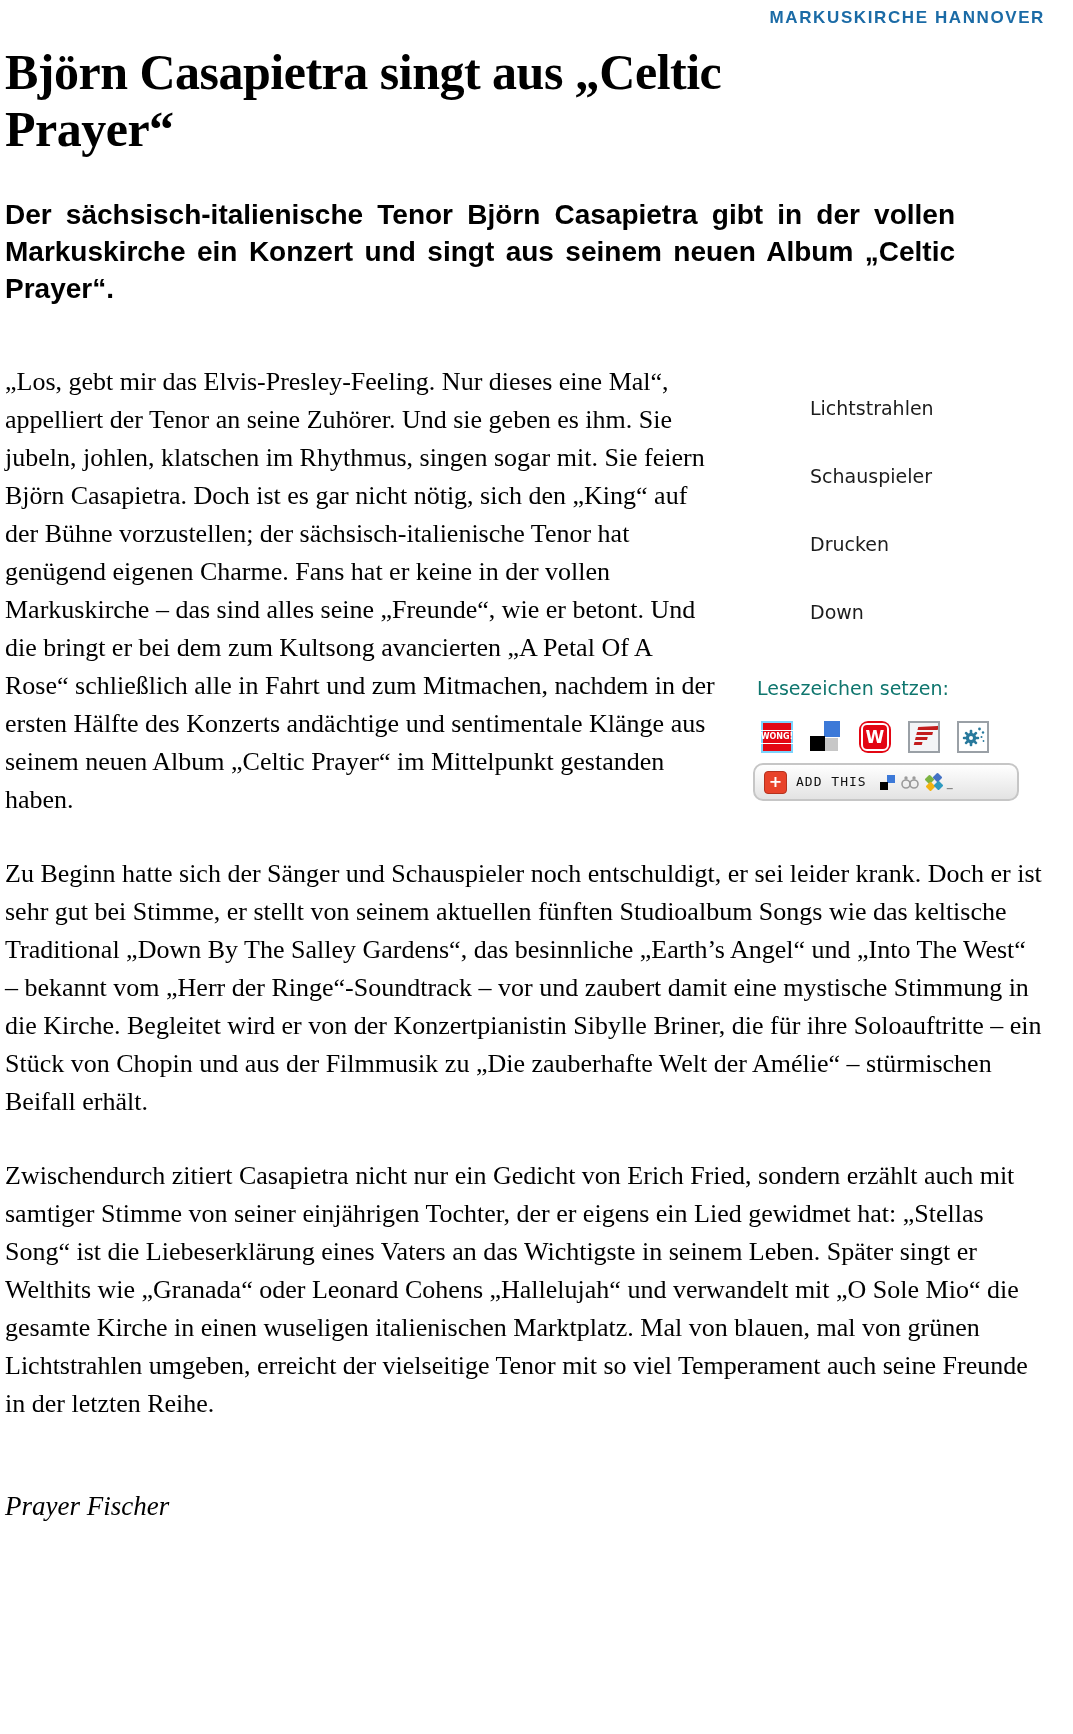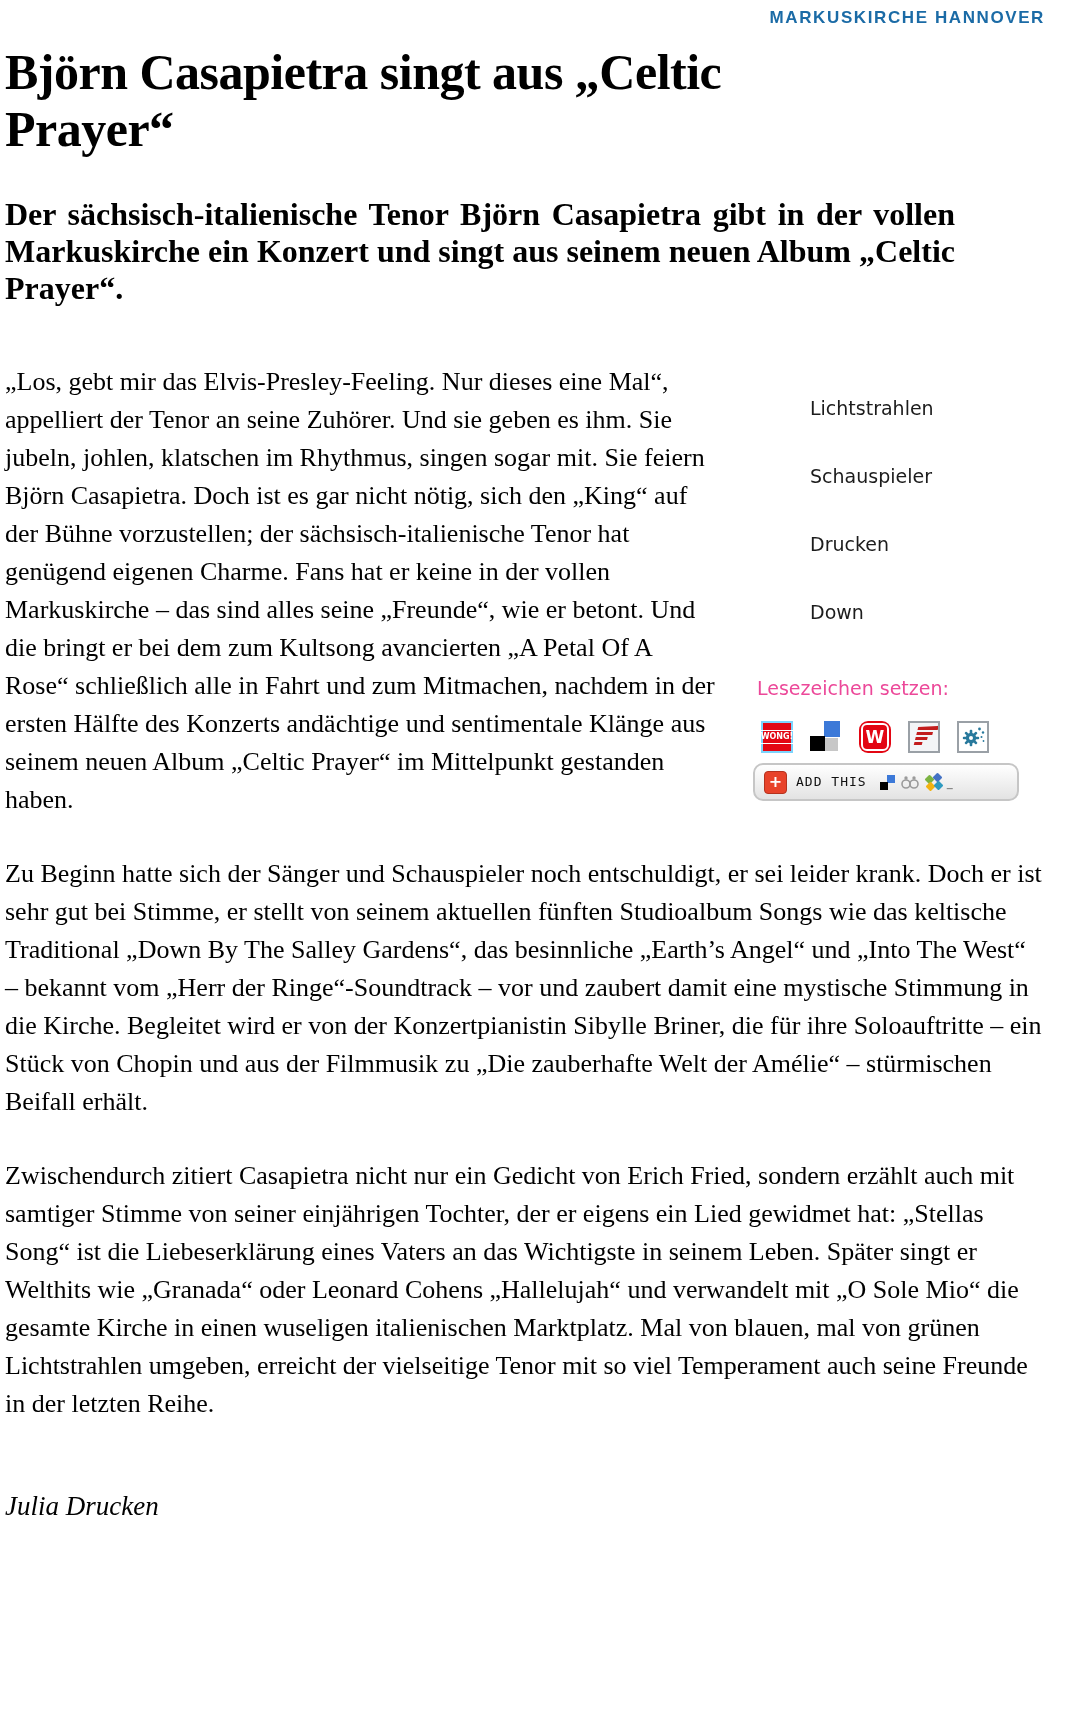--- a/index.html
+++ b/index.html
@@ -13,43 +13,43 @@
     text-align:right;
   }
   .title{
     margin:16px 0 0 0;max-width:870px;
     font-family:"Liberation Serif",serif;
     font-weight:700;font-size:50px;line-height:57px;letter-spacing:-0.5px;
     color:#000;
   }
   .lead{
     width:950px;margin:38px 0 9px 0;
-    font-family:Liberation Serif, serif;
-    font-weight:700;font-size:32px;line-height:37px;
+    font-family:Liberation Sans, sans-serif;
+    font-weight:700;font-size:28px;line-height:37px;
     text-align:justify;
   }
   .article{
     width:1040px;margin-top:56px;
     font-family:"Liberation Serif",serif;
     font-size:26px;line-height:38px;
   }
   .bp{margin:0 0 36px 0;}
   .byline{margin:64px 0 0 0;font-style:italic;font-size:27px;}
 
   
   .sidebar{
     float:right;width:292px;margin:2px 0 20px 38px;
     font-family:"DejaVu Sans","Liberation Sans",sans-serif;
   }
   .actions{list-style:none;margin:22px 0 0 0;padding:0 0 0 57px;}
   .actions li{margin-bottom:28px;}
   .actions a{
     text-decoration:none;color:#1c1c1c;font-size:19px;cursor:pointer;
   }
-  .bm-label{margin-top:38px;padding-left:4px;font-size:19px;color:#ec4899;}
+  .bm-label{margin-top:38px;padding-left:4px;font-size:19px;color:#0f766e;}
   .icons-row{display:flex;align-items:center;gap:17px;margin-top:14px;padding-left:8px;}
   .ic{width:32px;height:32px;display:inline-block;box-sizing:border-box;cursor:pointer;}
 
   
   .wong{background:#7dd3fc;padding:2px;}
   .wong-inner{
     box-sizing:border-box;display:flex;align-items:center;justify-content:center;
     width:28px;height:28px;background:#e30613;
     border:3px solid #e30613;
   }
@@ -212,16 +212,16 @@
           </span>
           <span class="at-more">_</span>
         </span>
       </div>
     </aside>
 
     <p class="bp">„Los, gebt mir das Elvis-Presley-Feeling. Nur dieses eine Mal“, appelliert der Tenor an seine Zuhörer. Und sie geben es ihm. Sie jubeln, johlen, klatschen im Rhythmus, singen sogar mit. Sie feiern Björn Casapietra. Doch ist es gar nicht nötig, sich den „King“ auf der Bühne vorzustellen; der sächsisch-italienische Tenor hat genügend eigenen Charme. Fans hat er keine in der vollen Markuskirche – das sind alles seine „Freunde“, wie er betont. Und die bringt er bei dem zum Kultsong avancierten „A Petal Of A Rose“ schließlich alle in Fahrt und zum Mitmachen, nachdem in der ersten Hälfte des Konzerts andächtige und sentimentale Klänge aus seinem neuen Album „Celtic Prayer“ im Mittelpunkt gestanden haben.</p>
     <p class="bp">Zu Beginn hatte sich der Sänger und Schauspieler noch entschuldigt, er sei leider krank. Doch er ist sehr gut bei Stimme, er stellt von seinem aktuellen fünften Studioalbum Songs wie das keltische Traditional „Down By The Salley Gardens“, das besinnliche „Earth’s Angel“ und „Into The West“ – bekannt vom „Herr der Ringe“-Soundtrack – vor und zaubert damit eine mystische Stimmung in die Kirche. Begleitet wird er von der Konzertpianistin Sibylle Briner, die für ihre Soloauftritte – ein Stück von Chopin und aus der Filmmusik zu „Die zauberhafte Welt der Amélie“ – stürmischen Beifall erhält.</p>
     <p class="bp">Zwischendurch zitiert Casapietra nicht nur ein Gedicht von Erich Fried, sondern erzählt auch mit samtiger Stimme von seiner einjährigen Tochter, der er eigens ein Lied gewidmet hat: „Stellas Song“ ist die Liebeserklärung eines Vaters an das Wichtigste in seinem Leben. Später singt er Welthits wie „Granada“ oder Leonard Cohens „Hallelujah“ und verwandelt mit „O Sole Mio“ die gesamte Kirche in einen wuseligen italienischen Marktplatz. Mal von blauen, mal von grünen Lichtstrahlen umgeben, erreicht der vielseitige Tenor mit so viel Temperament auch seine Freunde in der letzten Reihe.</p>
 
-    <p class="byline">Julia Drucken</p>
+    <p class="byline">Prayer Fischer</p>
   </div>
 
 </div>
 
 </body></html>

